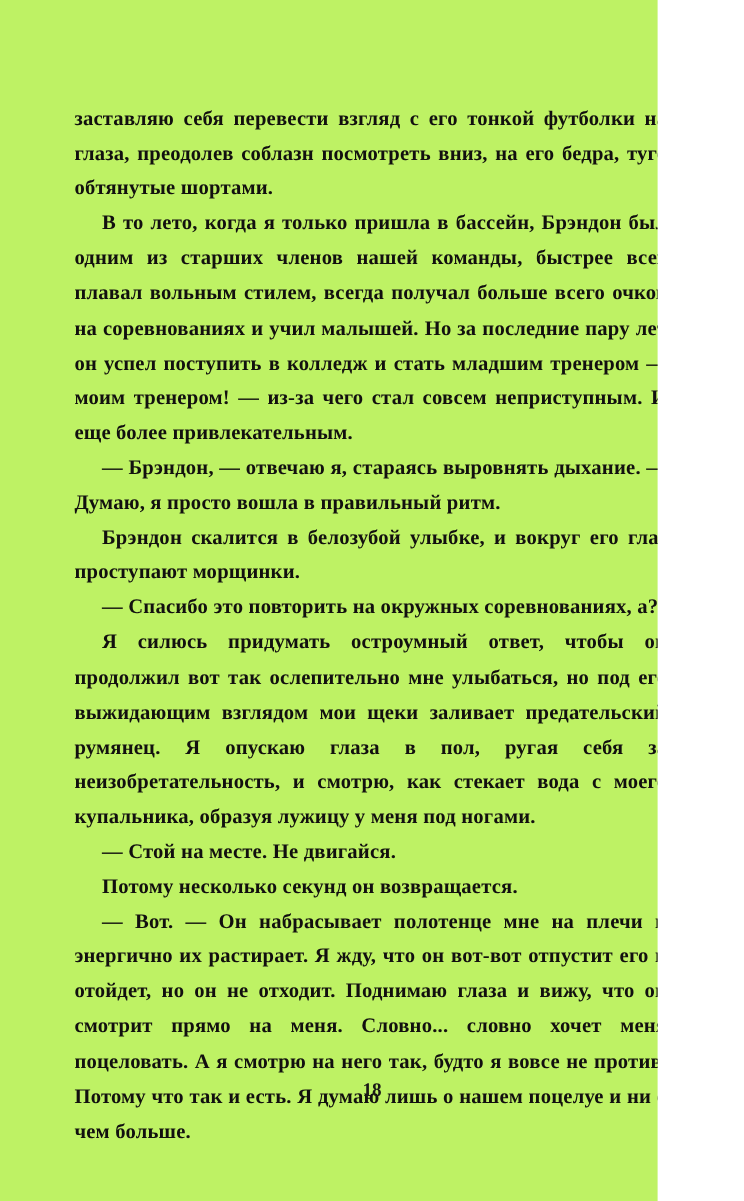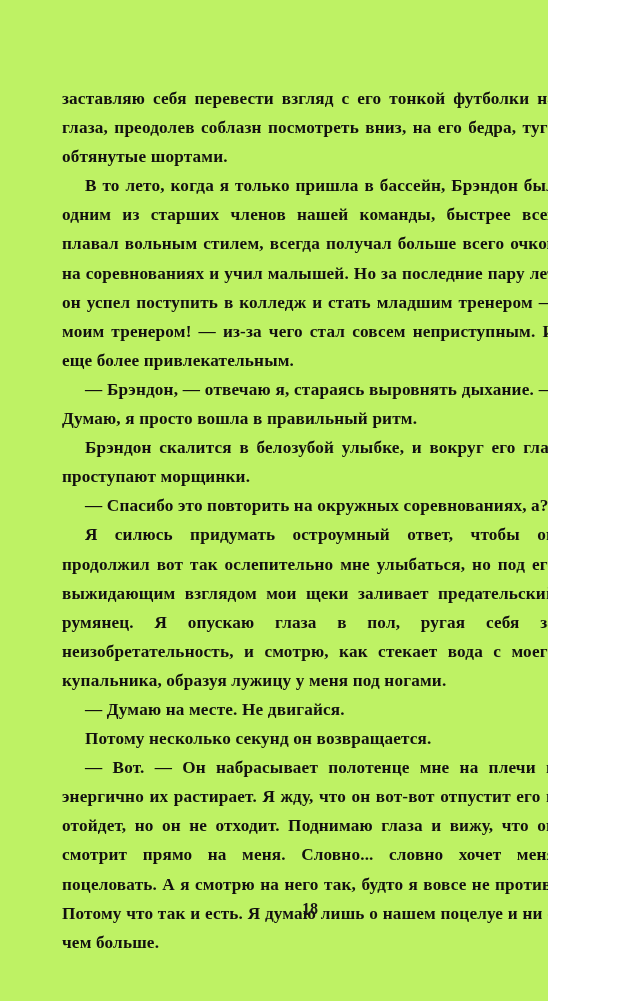--- a/index.html
+++ b/index.html
@@ -54,20 +54,20 @@
 
 <div class="page">
 
   <div class="text-block">
     <p class="para no-indent">заставляю себя перевести взгляд с его тонкой футболки на глаза, преодолев соблазн посмотреть вниз, на его бедра, туго обтянутые шортами.</p>
     <p class="para">В то лето, когда я только пришла в бассейн, Брэндон был одним из старших членов нашей команды, быстрее всех плавал вольным стилем, всегда получал больше всего очков на соревнованиях и учил малышей. Но за последние пару лет он успел поступить в колледж и стать младшим тренером — моим тренером! — из-за чего стал совсем неприступным. И еще более привлекательным.</p>
     <p class="para">— Брэндон, — отвечаю я, стараясь выровнять дыхание. — Думаю, я просто вошла в правильный ритм.</p>
     <p class="para">Брэндон скалится в белозубой улыбке, и вокруг его глаз проступают морщинки.</p>
     <p class="para">— Спасибо это повторить на окружных соревнованиях, а?</p>
     <p class="para">Я силюсь придумать остроумный ответ, чтобы он продолжил вот так ослепительно мне улыбаться, но под его выжидающим взглядом мои щеки заливает предательский румянец. Я опускаю глаза в пол, ругая себя за неизобретательность, и смотрю, как стекает вода с моего купальника, образуя лужицу у меня под ногами.</p>
-    <p class="para">— Думаю на месте. Не двигайся.</p>
+    <p class="para">— Стой на месте. Не двигайся.</p>
     <p class="para">Потому несколько секунд он возвращается.</p>
     <p class="para">— Вот. — Он набрасывает полотенце мне на плечи и энергично их растирает. Я жду, что он вот-вот отпустит его и отойдет, но он не отходит. Поднимаю глаза и вижу, что он смотрит прямо на меня. Словно... словно хочет меня поцеловать. А я смотрю на него так, будто я вовсе не против. Потому что так и есть. Я думаю лишь о нашем поцелуе и ни о чем больше.</p>
   </div>
 
   <div class="page-number">18</div>
 
 </div>
 
 </body></html>

